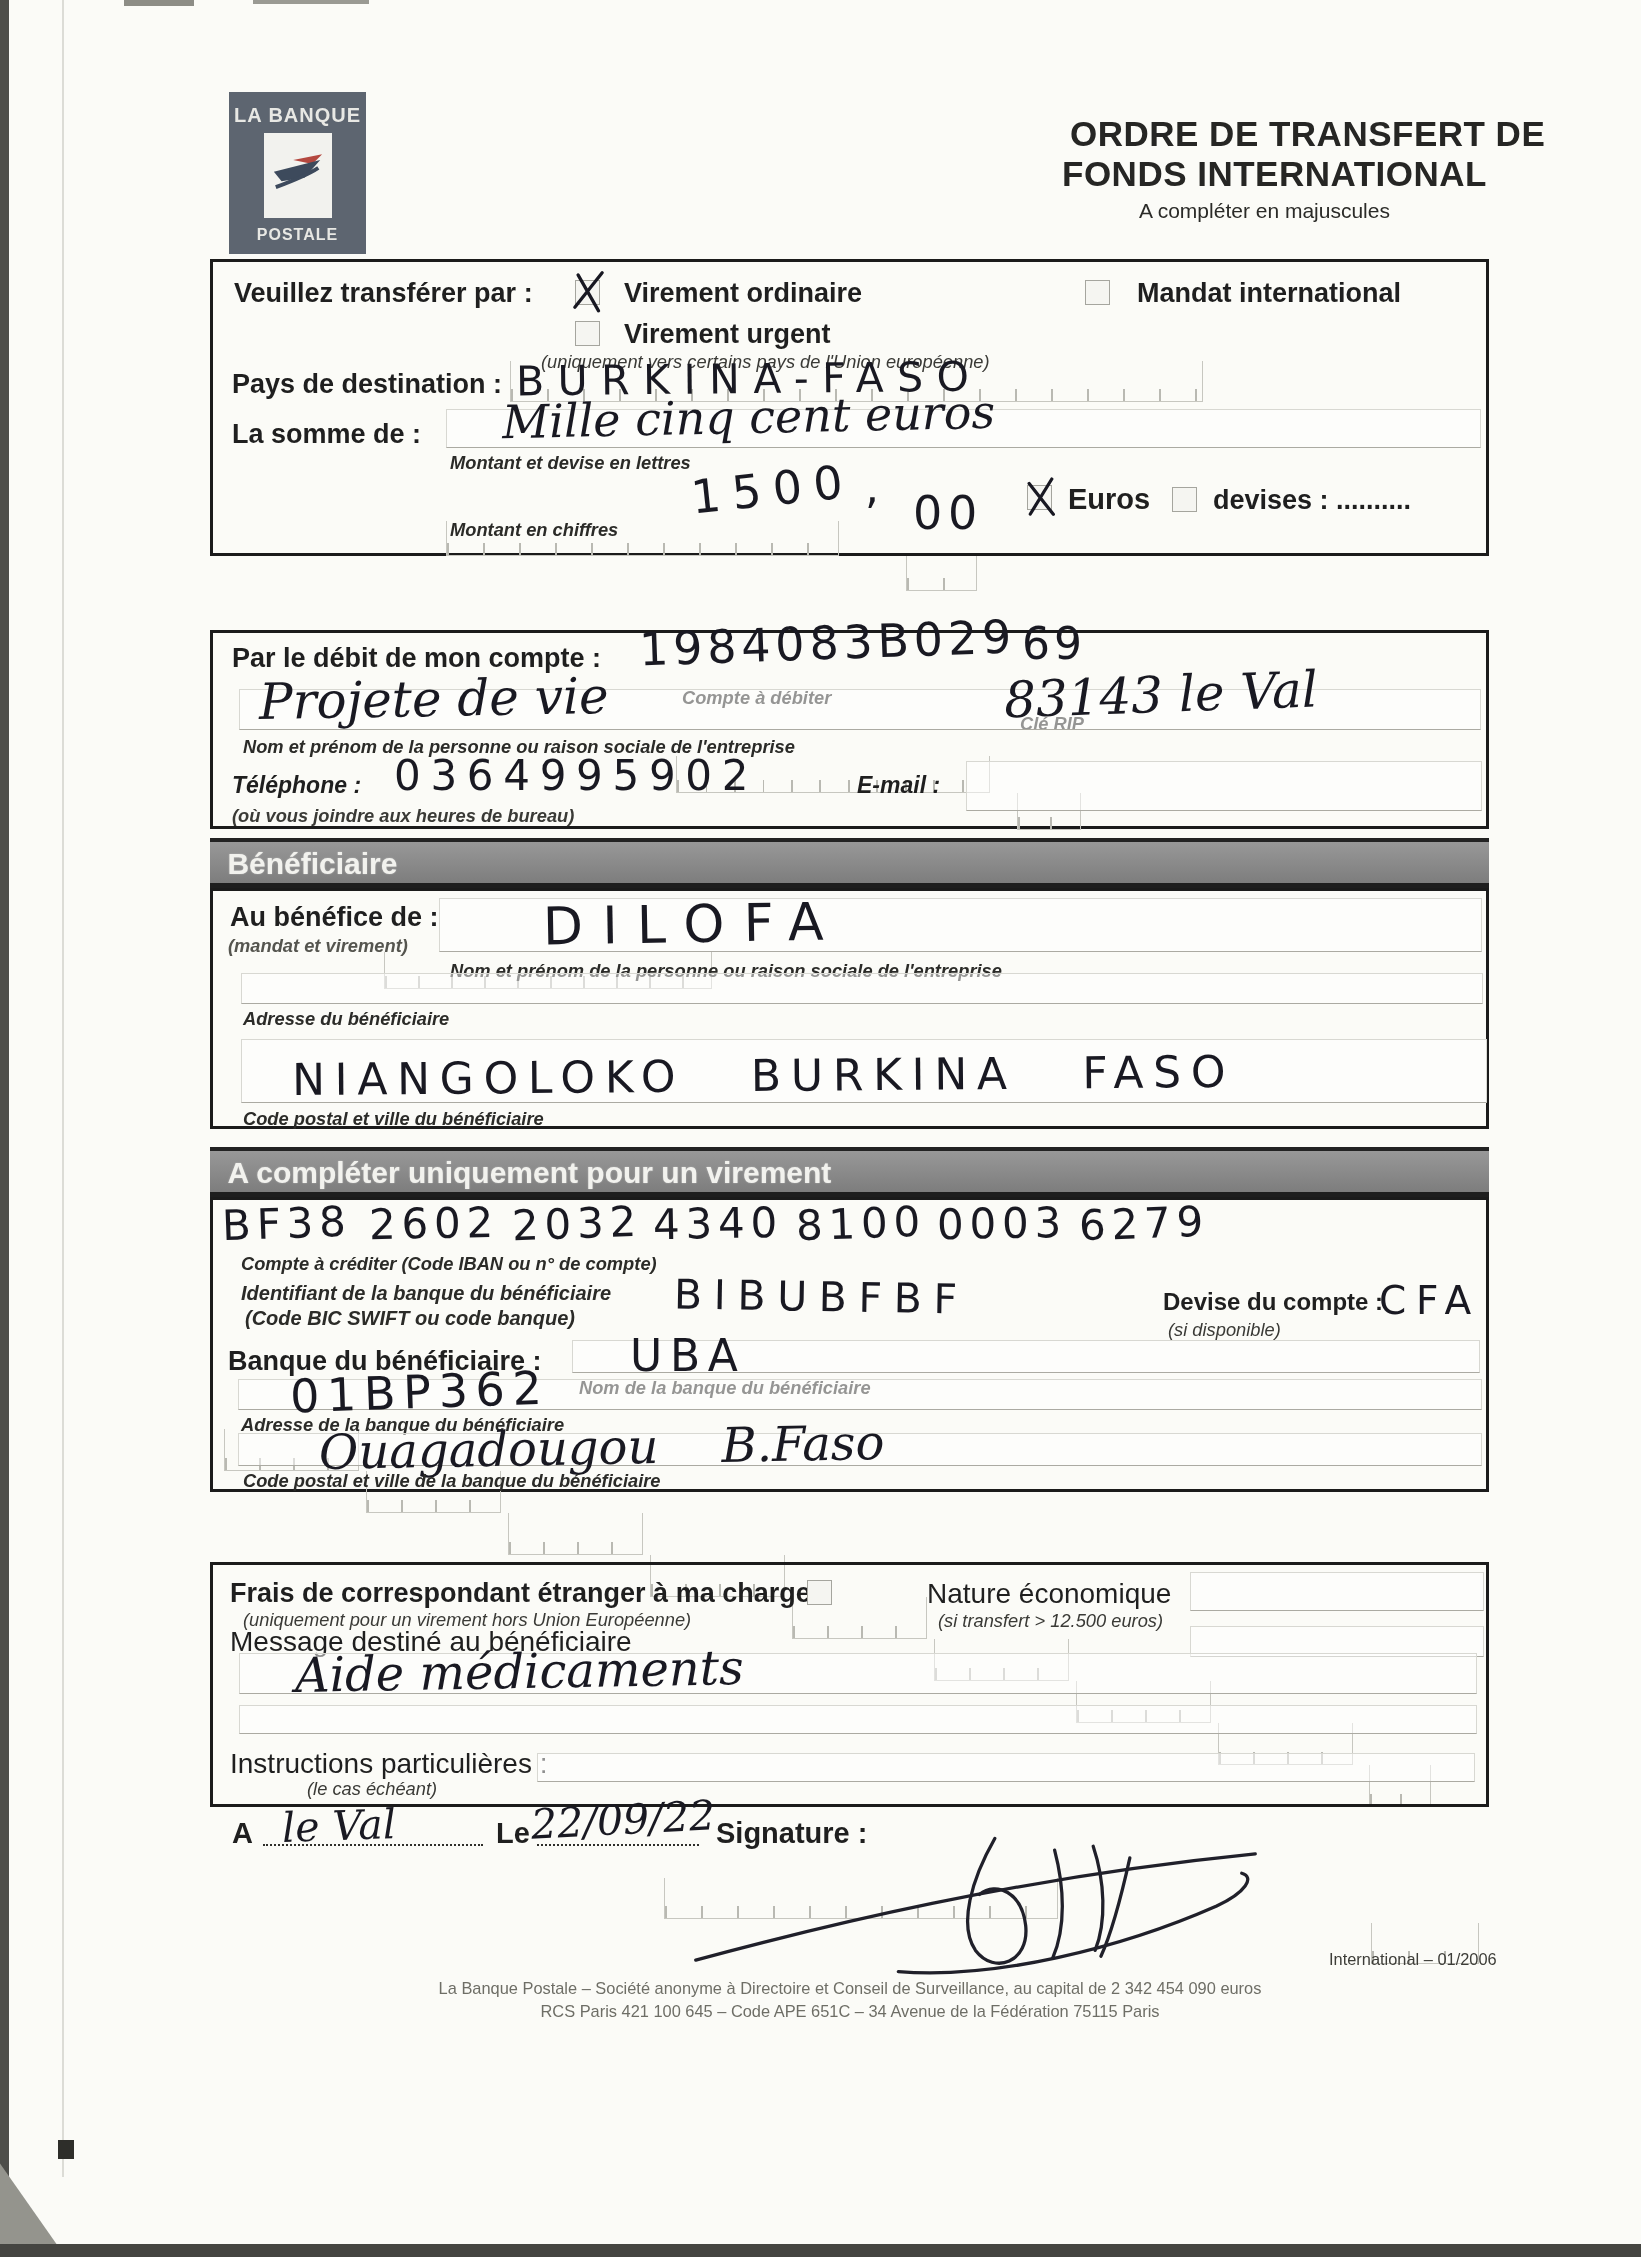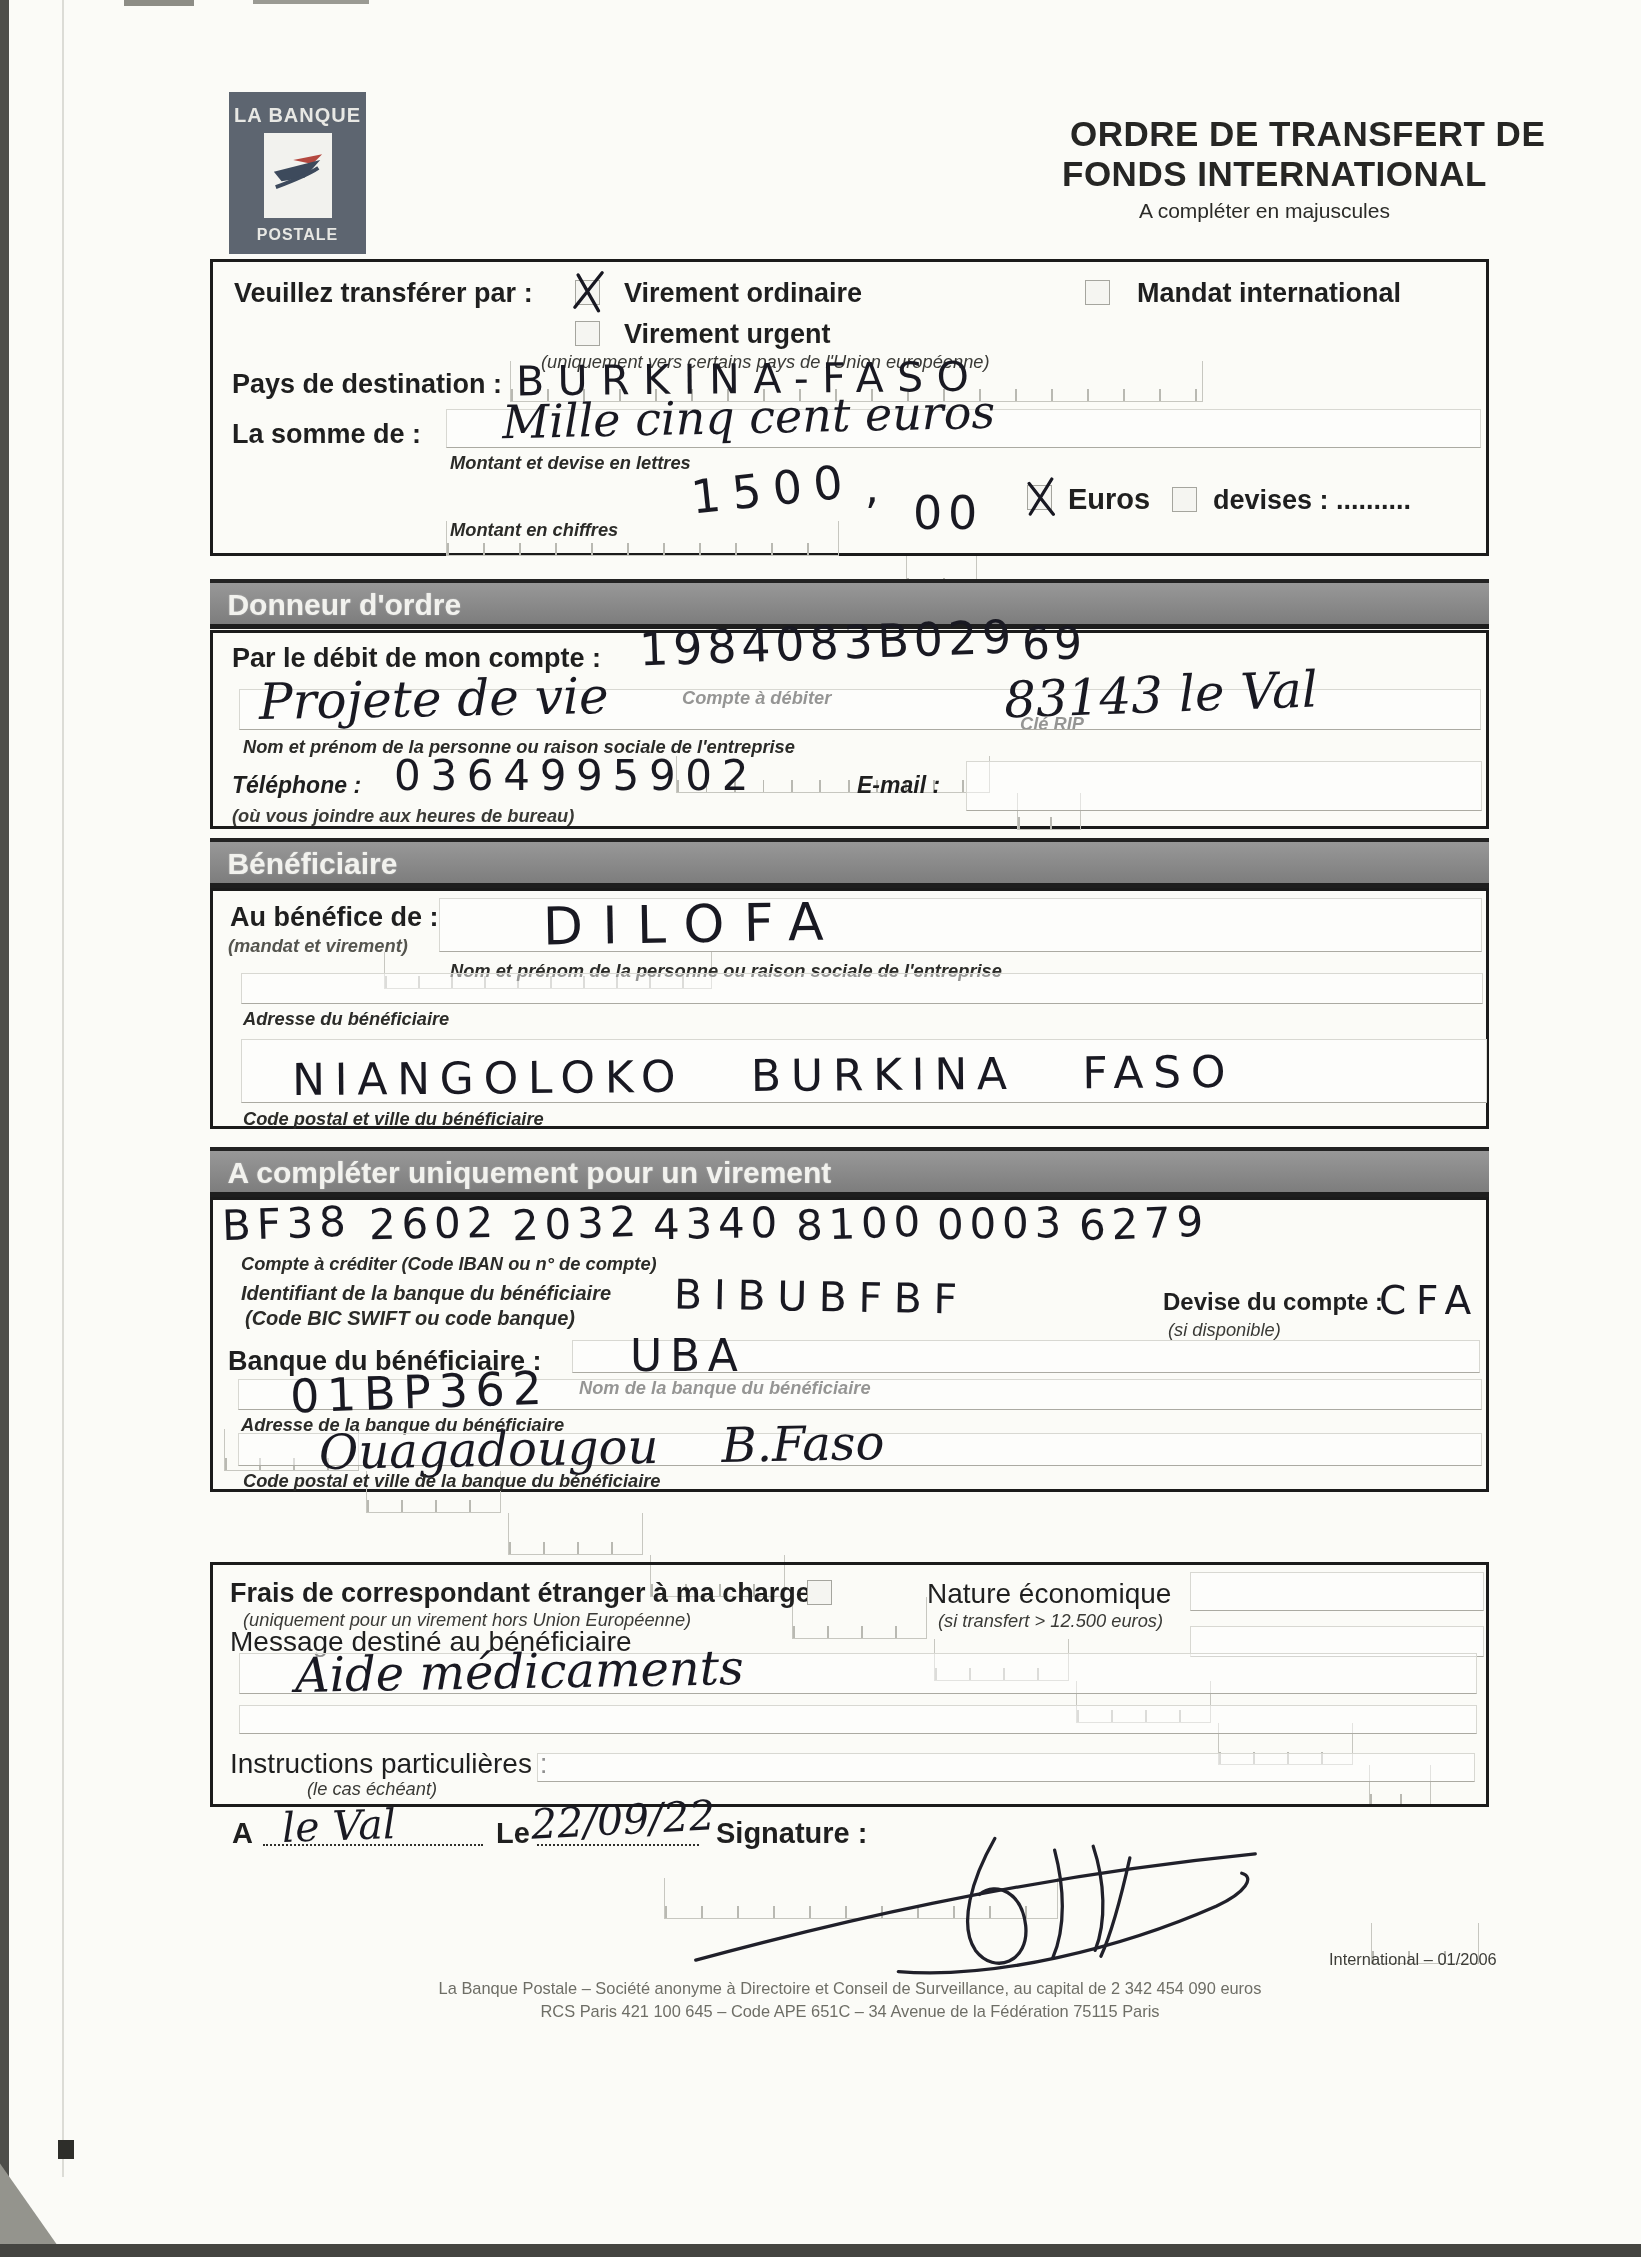--- a/index.html
+++ b/index.html
@@ -93,23 +93,20 @@
   <div class="abs hwp" style="left:913px;top:486px;font-size:46px;letter-spacing:5.8px;">00</div>
   <div class="abs hint" style="left:450px;top:519px;">Montant en chiffres</div>
   <div class="abs cb" style="left:1027px;top:485px;"></div>
   <svg class="abs" style="left:1022px;top:475px;transform:rotate(-4deg);" width="39" height="42" viewBox="0 0 40 44">
     <path class="xm" d="M7 40 L32 5 M8 8 L31 42"></path>
   </svg>
   <div class="abs lbl" style="left:1068px;top:483px;font-size:29px;">Euros</div>
   <div class="abs cb" style="left:1172px;top:487px;"></div>
   <div class="abs lbl" style="left:1213px;top:485px;">devises : ..........</div>
 
-  <div class="abs bar" style="top:579px;">
-    <span class="bar-title">Donneur d'ordre</span>
-  </div>
   <div class="abs formbox" style="left:210px;top:630px;width:1279px;height:199px;"></div>
 
   <div class="abs lbl" style="left:232px;top:643px;">Par le débit de mon compte :</div>
   <div class="abs comb" style="left:676px;top:645px;width:314px;height:37px;--cw:28.5px;"></div>
   <div class="abs comb" style="left:1017px;top:645px;width:64px;height:37px;--cw:32px;"></div>
   <div class="abs hwp" style="left:639px;top:616px;font-size:46px;letter-spacing:4.8px;transform:rotate(-2deg);">1984083B029</div>
   <div class="abs hwp" style="left:1022px;top:618px;font-size:44px;letter-spacing:3.9px;">69</div>
   <div class="abs hint" style="left:682px;top:687px;">Compte à débiter</div>
   <div class="abs hint" style="left:1020px;top:687px;margin-top:26px;">Clé RIP</div>
 

